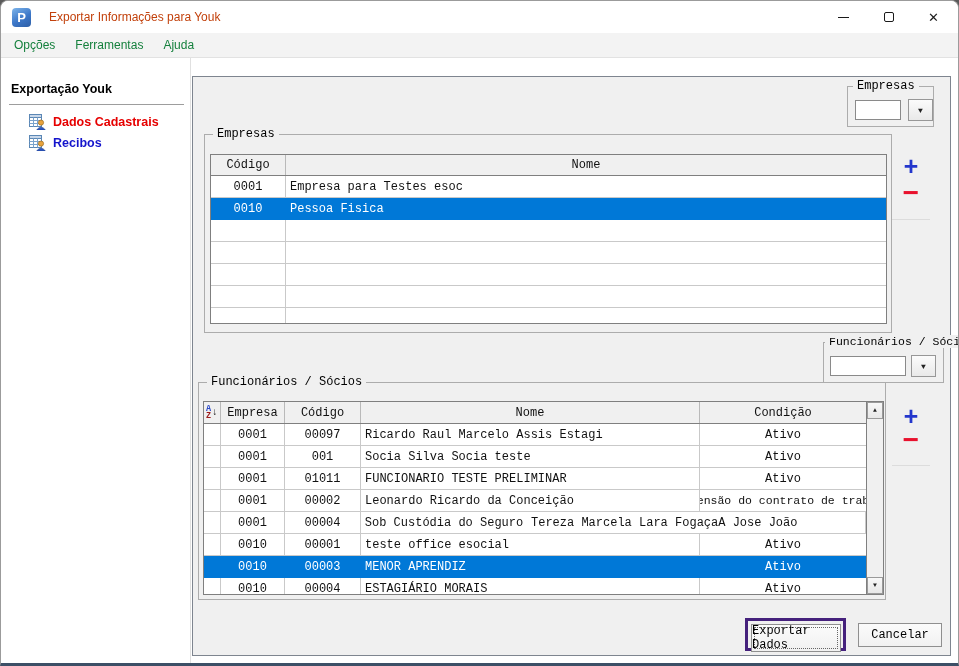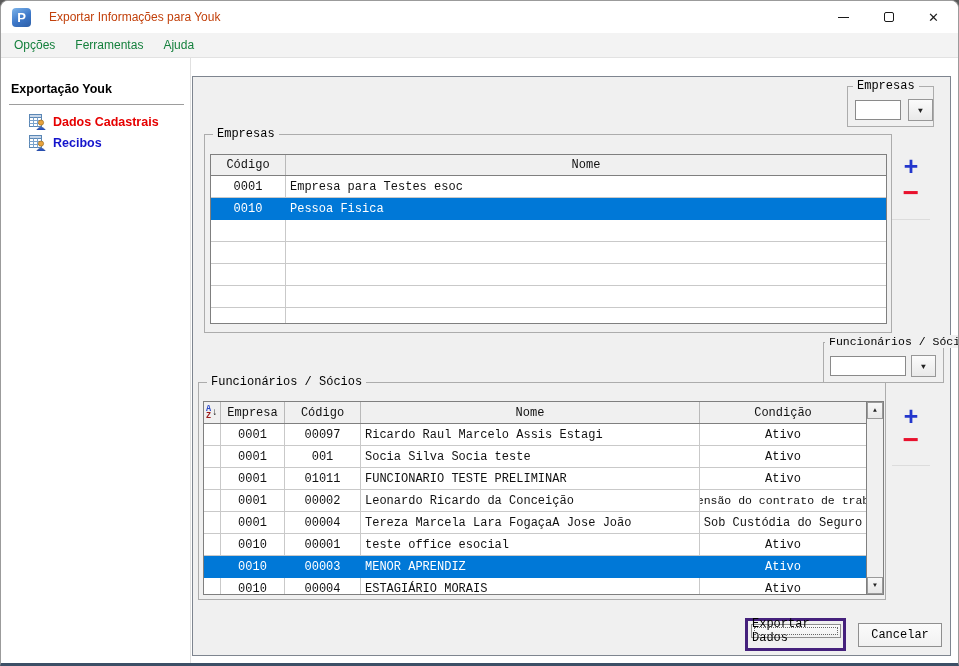--- a/index.html
+++ b/index.html
@@ -265,22 +265,22 @@
             <div class="gcell fc-sort"></div>
             <div class="gcell fc-emp center">0001</div>
             <div class="gcell fc-cod center">00002</div>
             <div class="gcell fc-nome padl">Leonardo Ricardo da Conceição</div>
             <div class="gcell fc-cond" style="font-size:11.5px;">Suspensão do contrato de trabalho</div>
           </div>
           <div class="grow">
             <div class="gcell fc-sort"></div>
             <div class="gcell fc-emp center">0001</div>
             <div class="gcell fc-cod center">00004</div>
+            <div class="gcell fc-cond">Sob Custódia do Seguro</div>
             <div class="gcell fc-nome padl">Tereza Marcela Lara FogaçaA Jose João</div>
-            <div class="gcell fc-cond">Sob Custódia do Seguro</div>
           </div>
           <div class="grow">
             <div class="gcell fc-sort"></div>
             <div class="gcell fc-emp center">0010</div>
             <div class="gcell fc-cod center">00001</div>
             <div class="gcell fc-nome padl">teste office esocial</div>
             <div class="gcell fc-cond">Ativo</div>
           </div>
           <div class="grow selected">
             <div class="gcell fc-sort"></div>
@@ -307,17 +307,17 @@
             </div>
         </div>
       </div>
     </div>
 
     <div class="tool-btn add" style="left:706px;top:329px;">+</div>
     <div class="tool-btn rem" style="left:706px;top:353px;">−</div>
     <div class="tool-sep" style="left:699px;top:388px;"></div>
 
     <div class="annotation" style="left:552px;top:541px;width:101px;height:33px;"></div>
-    <div class="push-btn focus" style="left:558px;top:547px;width:90px;height:14px;">Exportar Dados</div>
+    <div class="push-btn focus" style="left:558px;top:547px;width:90px;height:28px;">Exportar Dados</div>
     <div class="push-btn" style="left:665px;top:546px;width:84px;height:24px;">Cancelar</div>
 
   </div>
 </div>
 
 </body></html>

